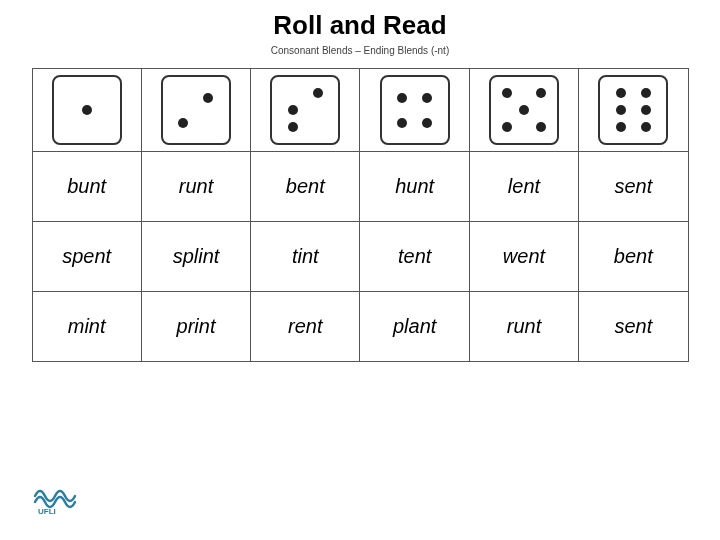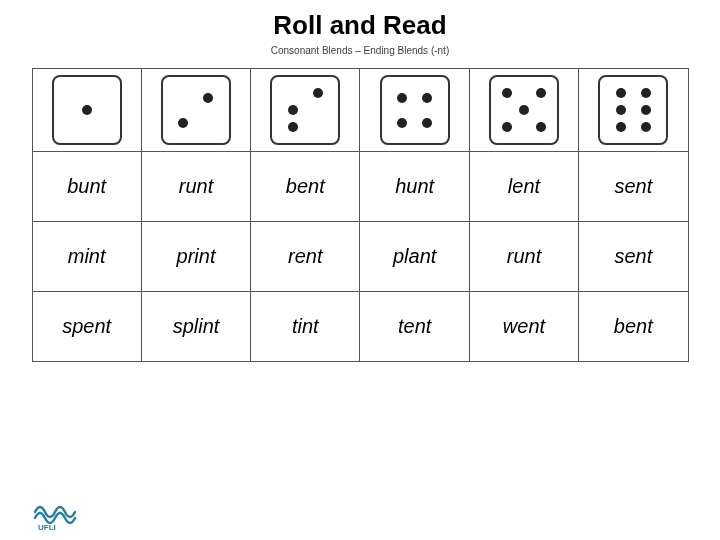--- a/index.html
+++ b/index.html
@@ -119,21 +119,21 @@
     .die5 .dot:nth-child(5) { grid-column: 3; grid-row: 3; }
 
     
     .die6 .die-grid {
       grid-template-columns: 1fr 1fr;
       grid-template-rows: 1fr 1fr 1fr;
     }
 
     .logo-area {
       position: absolute;
-      bottom: 4px;
+      bottom: 20px;
       left: 30px;
     }
 
     .logo-ufli {
       width: 50px;
       height: 40px;
     }
   </style>
 </head>
 <body>
@@ -207,36 +207,36 @@
     <tr>
       <td class="word-cell">bunt</td>
       <td class="word-cell">runt</td>
       <td class="word-cell">bent</td>
       <td class="word-cell">hunt</td>
       <td class="word-cell">lent</td>
       <td class="word-cell">sent</td>
     </tr>
 
     <tr>
+      <td class="word-cell">spent</td>
+      <td class="word-cell">splint</td>
+      <td class="word-cell">tint</td>
+      <td class="word-cell">tent</td>
+      <td class="word-cell">went</td>
+      <td class="word-cell">bent</td>
+    </tr>
+
+    <tr>
       <td class="word-cell">mint</td>
       <td class="word-cell">print</td>
       <td class="word-cell">rent</td>
       <td class="word-cell">plant</td>
       <td class="word-cell">runt</td>
       <td class="word-cell">sent</td>
     </tr>
-
-    <tr>
-      <td class="word-cell">spent</td>
-      <td class="word-cell">splint</td>
-      <td class="word-cell">tint</td>
-      <td class="word-cell">tent</td>
-      <td class="word-cell">went</td>
-      <td class="word-cell">bent</td>
-    </tr>
   </tbody>
 </table>
 
 <div class="logo-area">
   <svg class="logo-ufli" viewBox="0 0 50 40" xmlns="http://www.w3.org/2000/svg">
 
     <path d="M5 20 Q10 10 15 20 Q20 30 25 20 Q30 10 35 20 Q40 30 45 20" stroke="#2a7fa5" stroke-width="2.5" fill="none" stroke-linecap="round"></path>
     <path d="M5 26 Q10 16 15 26 Q20 36 25 26 Q30 16 35 26 Q40 36 45 26" stroke="#2a7fa5" stroke-width="2.5" fill="none" stroke-linecap="round"></path>
     <text x="8" y="38" font-size="8" font-weight="bold" fill="#2a7fa5" font-family="Arial">UFLI</text>
   </svg>

